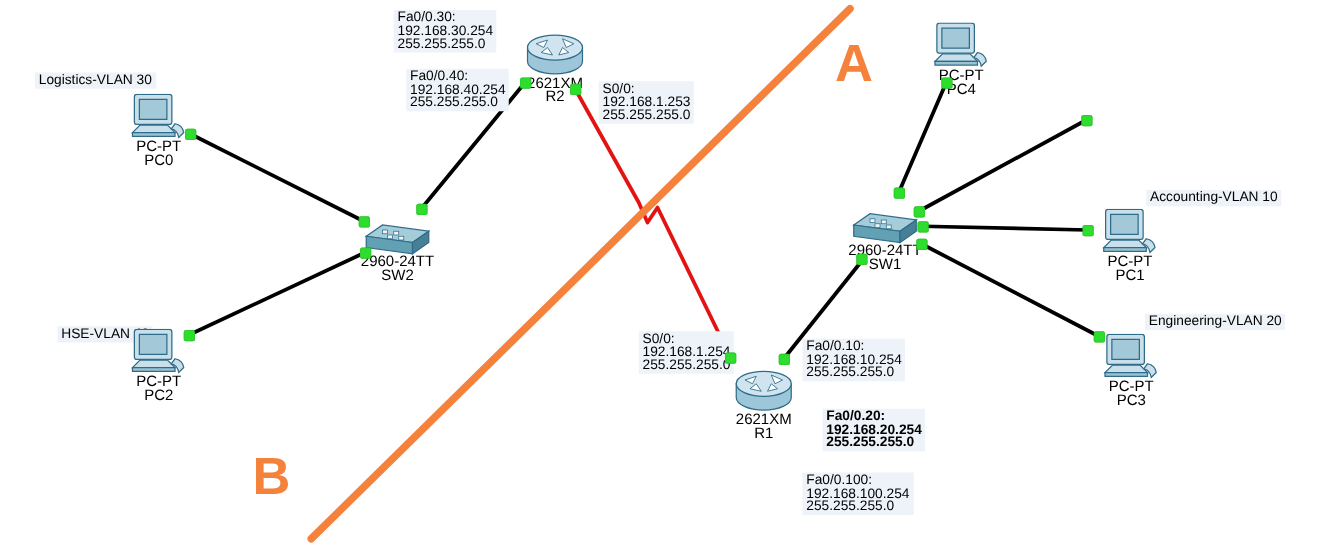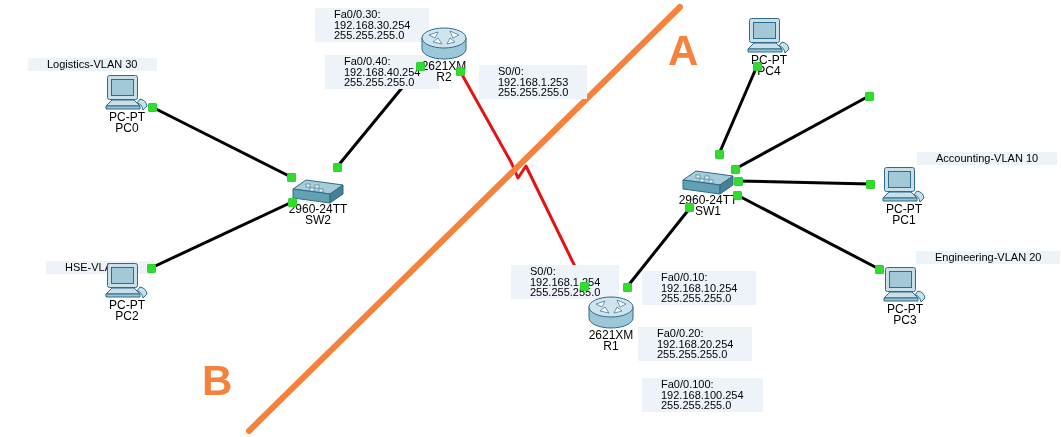--- a/index.html
+++ b/index.html
@@ -9,21 +9,21 @@
   }
   .layer{position:absolute;left:0;top:0;}
   .eth{stroke:#000000;stroke-width:3;stroke-linecap:round;}
   .serial{stroke:#e41313;stroke-width:3;fill:none;stroke-linecap:round;stroke-linejoin:round;}
   .divider{stroke:#f5823c;stroke-width:6;stroke-linecap:round;}
   .device{position:absolute;width:110px;text-align:center;}
   .device svg{display:block;margin:0 auto;}
   .dlabel{font-size:12px;line-height:11px;color:#000;white-space:nowrap;}
   .note{
     position:absolute;background:#eef2f9;color:#000;font-size:11px;line-height:10.5px;
-    padding:1px 19px;white-space:nowrap;
+    padding:1px 3px;white-space:nowrap;
   }
   .led{
     position:absolute;width:9px;height:9px;background:#2fdd2f;border-radius:2px;
     box-shadow:inset 0 0 1px #0c8a0c;
   }
   .zone{
     position:absolute;color:#f5823c;font-weight:bold;font-size:42px;line-height:42px;
   }
 </style>
 </head>
@@ -68,21 +68,21 @@
   <div class="note" style="left:511px;top:265px;">
     <div>S0/0:</div>
     <div>192.168.1.254</div>
     <div>255.255.255.0</div>
   </div>
   <div class="note" style="left:642px;top:271px;">
     <div>Fa0/0.10:</div>
     <div>192.168.10.254</div>
     <div>255.255.255.0</div>
   </div>
-  <div class="note" style="left:638px;top:327px;">
+  <div class="note" style="left:658px;top:327px;font-weight:bold;">
     <div>Fa0/0.20:</div>
     <div>192.168.20.254</div>
     <div>255.255.255.0</div>
   </div>
   <div class="note" style="left:642px;top:378px;">
     <div>Fa0/0.100:</div>
     <div>192.168.100.254</div>
     <div>255.255.255.0</div>
   </div>
   <div class="note" style="left:917px;top:152px;">

